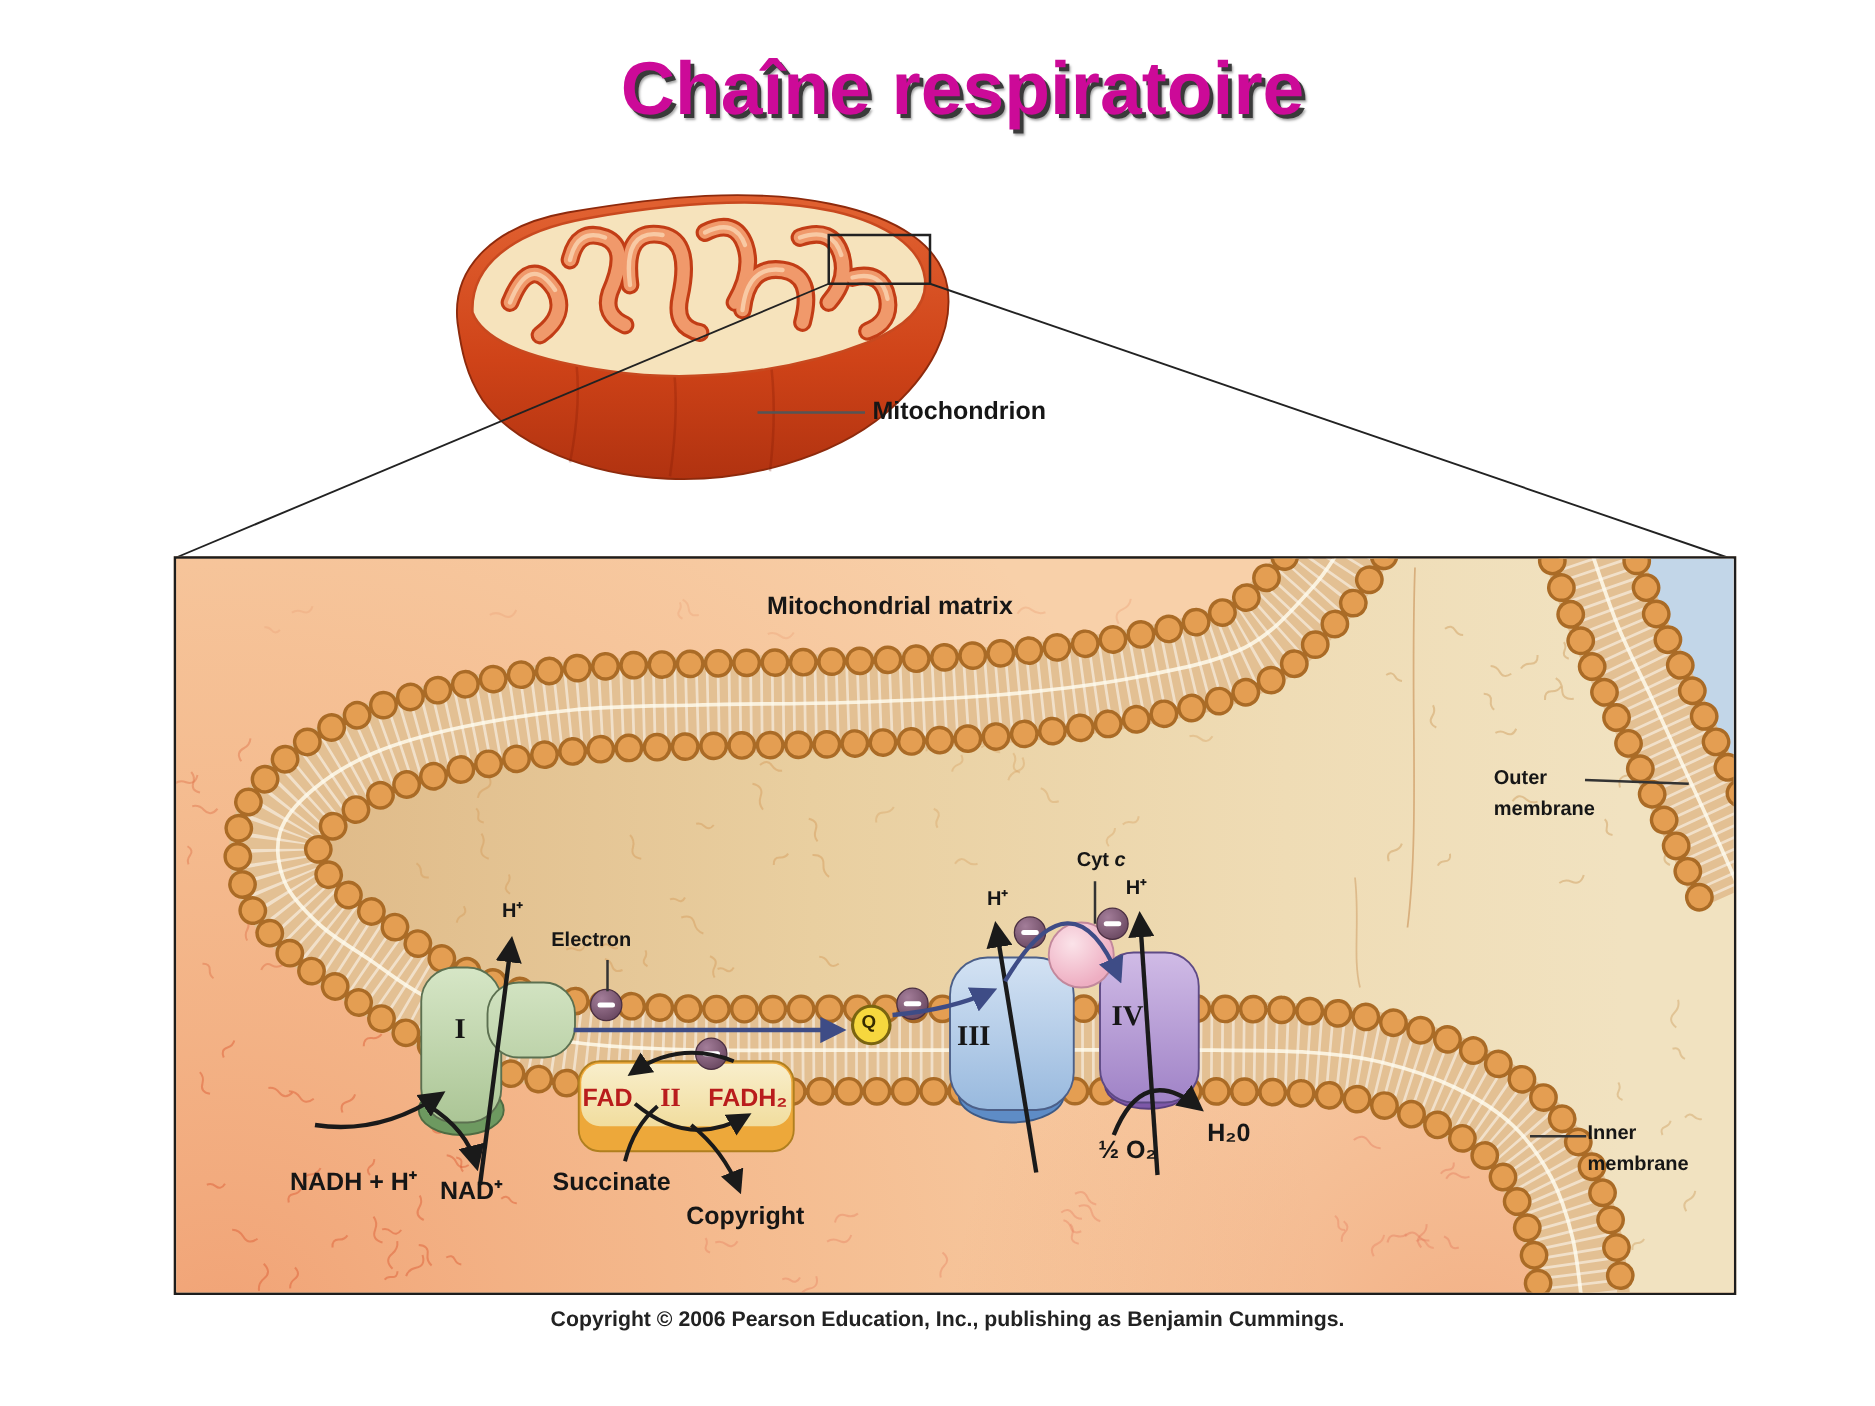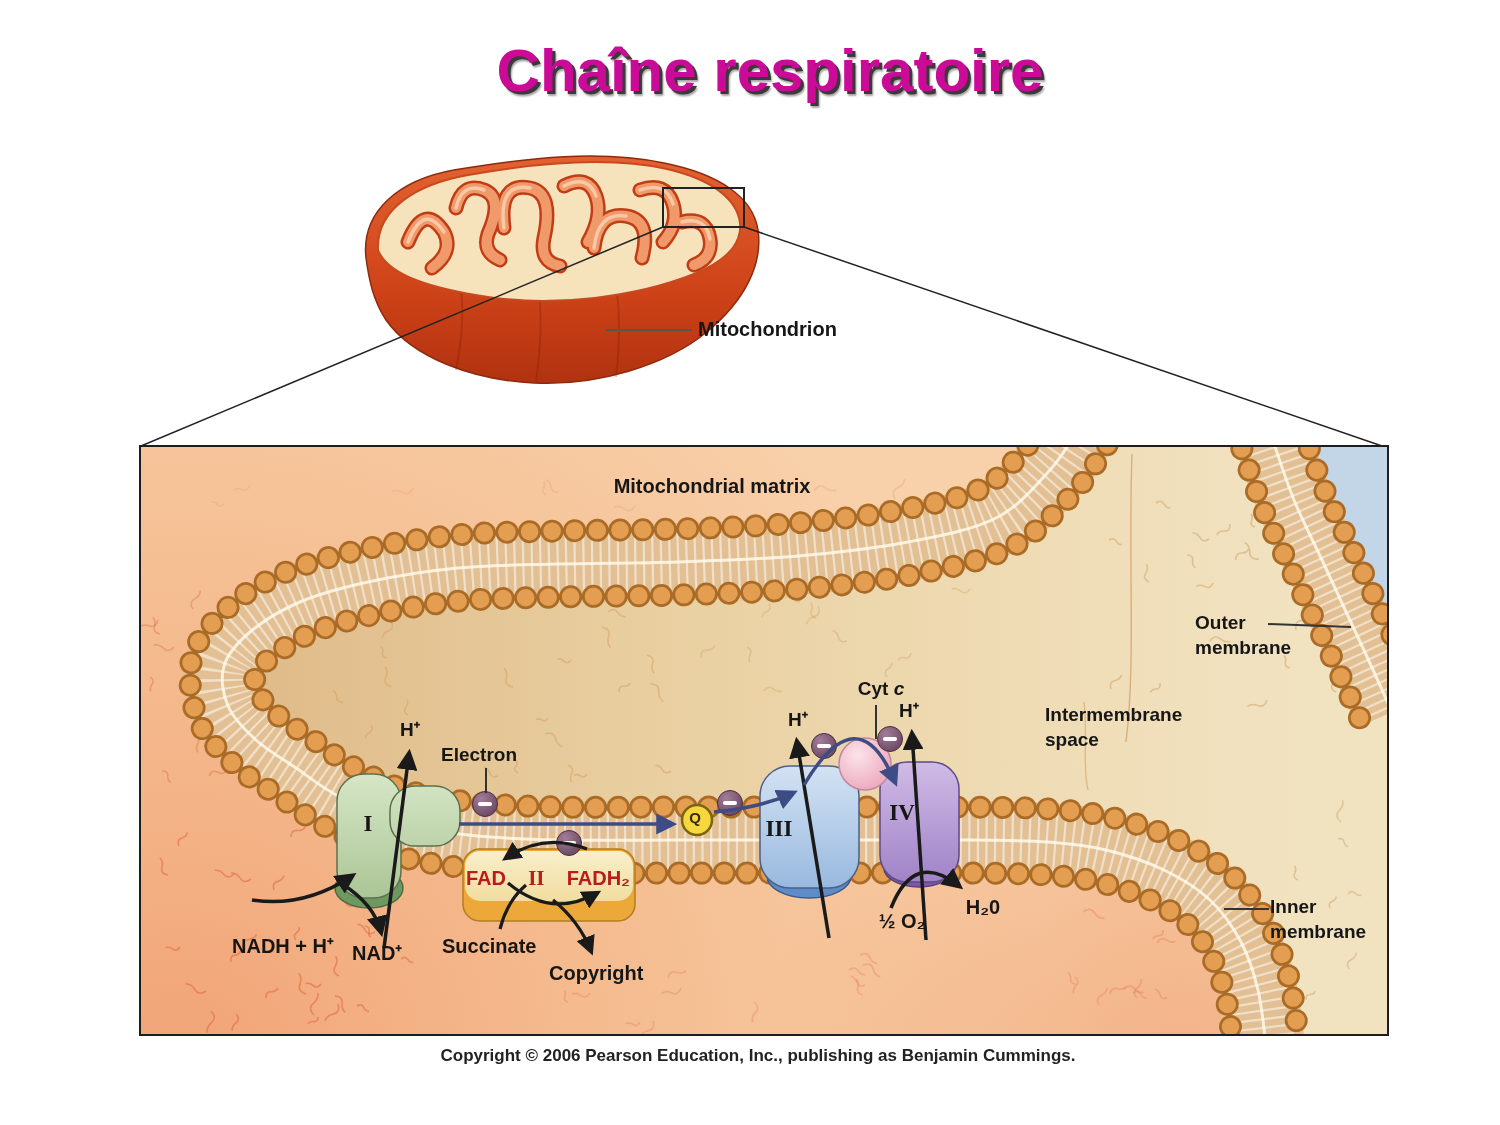--- a/index.html
+++ b/index.html
@@ -7,21 +7,21 @@
          font-family:"Liberation Sans",sans-serif;margin-left:36px;}
   .title{position:absolute;left:734px;top:36px;transform:translateX(-50%);
          font-size:60px;font-weight:bold;color:#cc0a98;letter-spacing:0px;white-space:nowrap;
          text-shadow:3px 3px 0 #3a3a3a,4px 5px 2px rgba(0,0,0,.35);}
   .ov{position:absolute;left:0;top:0;z-index:1;}
   .dbox{position:absolute;left:103px;top:445px;width:1246px;height:587px;
         border:2px solid #1d1d1d;box-sizing:content-box;z-index:2;background:#f8d0a9;}
   .labels{position:absolute;inset:0;z-index:5;pointer-events:none;}
   .lbl{position:absolute;font-weight:bold;color:#161616;white-space:nowrap;font-size:20px;line-height:1.15;}
   .ctr{transform:translate(-50%,-50%);text-align:center;}
-  .sm{font-size:19px;}
+  .sm{font-size:16px;}
   .two{line-height:25px;}
   .serif{font-family:"Liberation Serif",serif;font-size:23px;}
   .qlbl{font-size:15px;color:#352a00;}
   .fadrow{position:absolute;left:430px;top:866px;width:164px;display:flex;
           justify-content:space-between;align-items:baseline;font-weight:bold;color:#b91c1c;}
   .fadrow .f{font-size:20px;}
   .fadrow .r{font-family:"Liberation Serif",serif;font-size:21px;}
   .copy{position:absolute;left:722px;top:1046px;transform:translateX(-50%);
         font-size:17px;font-weight:bold;color:#222;white-space:nowrap;}
   .ital{font-style:italic;}
@@ -366,24 +366,20 @@
     </svg>
   </div>
 
   <div class="labels">
     <div class="lbl" style="left:662px;top:318px;">Mitochondrion</div>
     <div class="lbl ctr" style="left:676px;top:486px;">Mitochondrial matrix</div>
     <div class="lbl sm two" style="left:1159px;top:610px;">
       <div>Outer</div>
       <div>membrane</div>
     </div>
-    <div class="lbl sm two" style="left:1009px;top:702px;">
-      <div>Intermembrane</div>
-      <div>space</div>
-    </div>
     <div class="lbl sm two" style="left:1234px;top:894px;">
       <div>Inner</div>
       <div>membrane</div>
     </div>
     <div class="lbl sm ctr" style="left:374px;top:730px;">H⁺</div>
     <div class="lbl sm" style="left:405px;top:744px;">Electron</div>
     <div class="lbl" style="left:196px;top:935px;">NADH + H⁺</div>
     <div class="lbl" style="left:316px;top:942px;">NAD⁺</div>
     <div class="fadrow">
       <span class="f">FAD</span>

